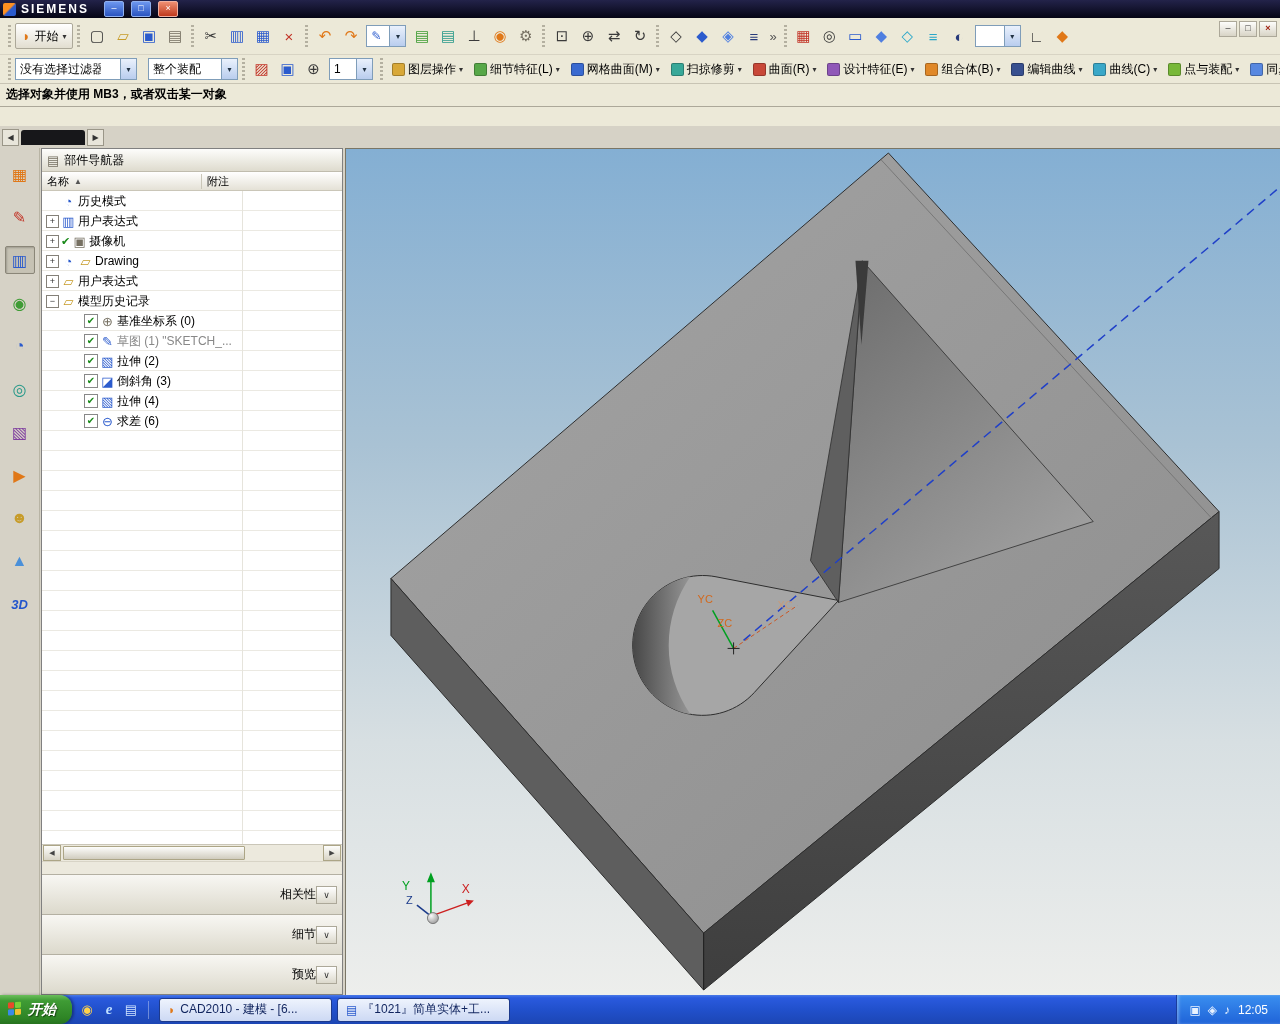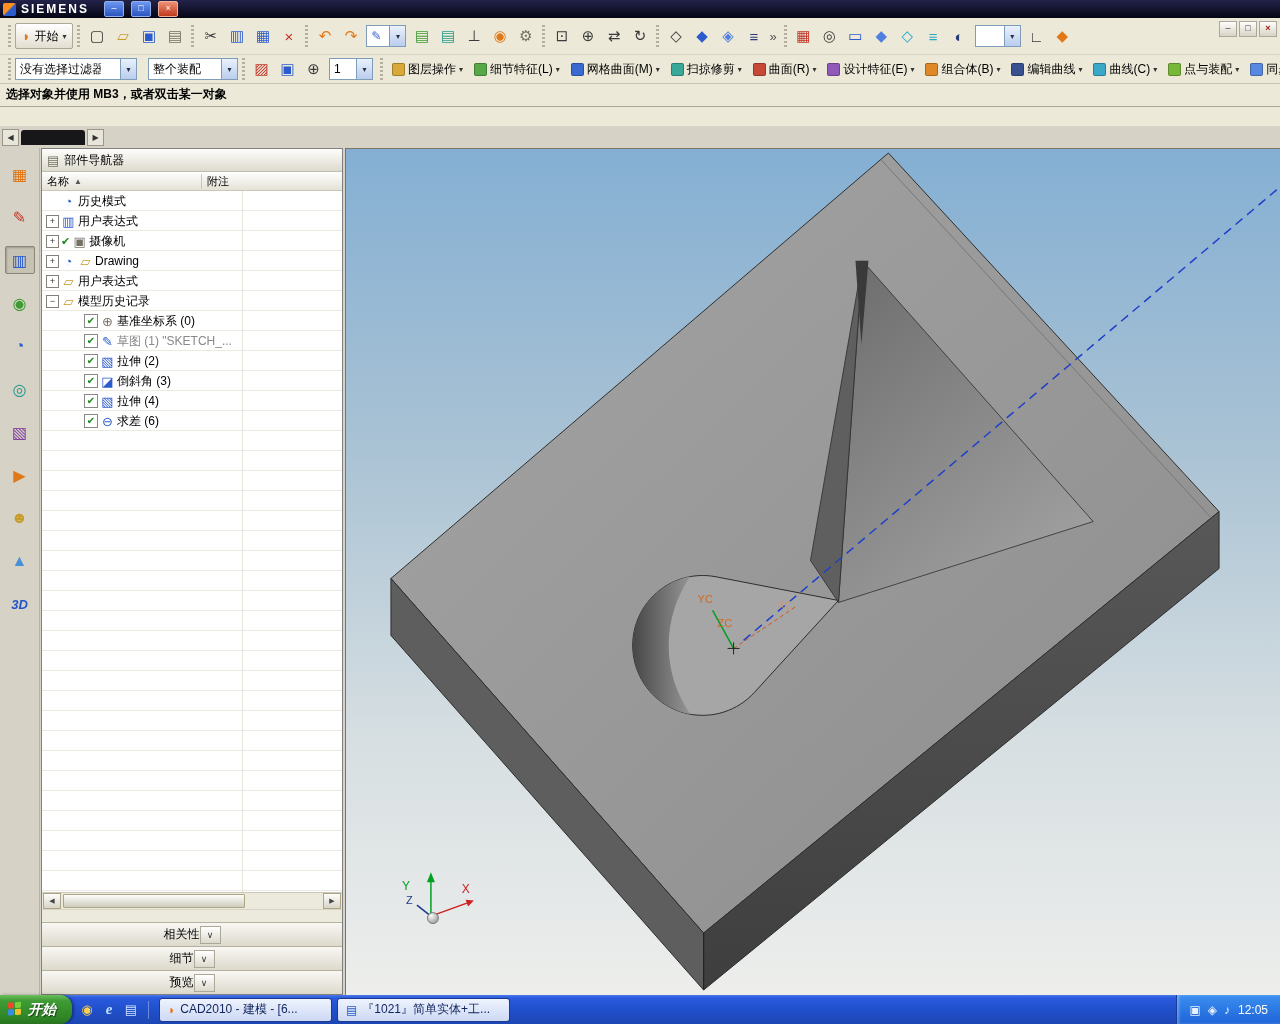--- a/index.html
+++ b/index.html
@@ -96,21 +96,21 @@
   .ticon:empty{display:none;}
   .tlabel{white-space:nowrap;}
   .tlabel.dim{color:#888;}
   .nav-hscroll{height:16px;flex:none;display:flex;align-items:center;background:#ece9dd;border-top:1px solid #cac6b8;padding:0 1px;}
   .sbtn{width:16px;height:14px;border:1px solid #aca586;background:linear-gradient(#fdfdfb,#d8d4c6);
     font-size:7px;display:flex;align-items:center;justify-content:center;color:#444;flex:none;}
   .sthumb{width:180px;height:12px;margin-left:2px;border:1px solid #aca586;border-radius:1px;
     background:linear-gradient(#fdfdfb,#d0ccbe);}
   .strack{flex:1;}
   .nav-gap{height:12px;flex:none;background:#ece9dd;border-top:1px solid #d8d4c6;}
-  .npanel{height:23px;flex:none;display:flex;align-items:center;justify-content:center;padding:0 5px;
+  .npanel{height:23px;flex:none;display:flex;align-items:center;justify-content:flex-end;padding:8px 5px;
     background:linear-gradient(#f8f7f3,#dcd9cc);border-top:1px solid #b4b0a2;}
   .npanel .chev{width:19px;height:16px;border:1px solid #aca899;background:linear-gradient(#fff,#dcd9cc);
     display:flex;align-items:center;justify-content:center;font-size:9px;color:#333;}
 
   
   .viewport{position:absolute;left:345px;top:22px;width:935px;height:847px;
     border-top:1px solid #7a7666;border-left:1px solid #7a7666;box-sizing:border-box;
     background:linear-gradient(180deg,#84afd3 0%,#a9c2d4 35%,#d7dfe2 70%,#edeeec 100%);}
   .viewport svg{display:block;width:100%;height:100%;}
 

